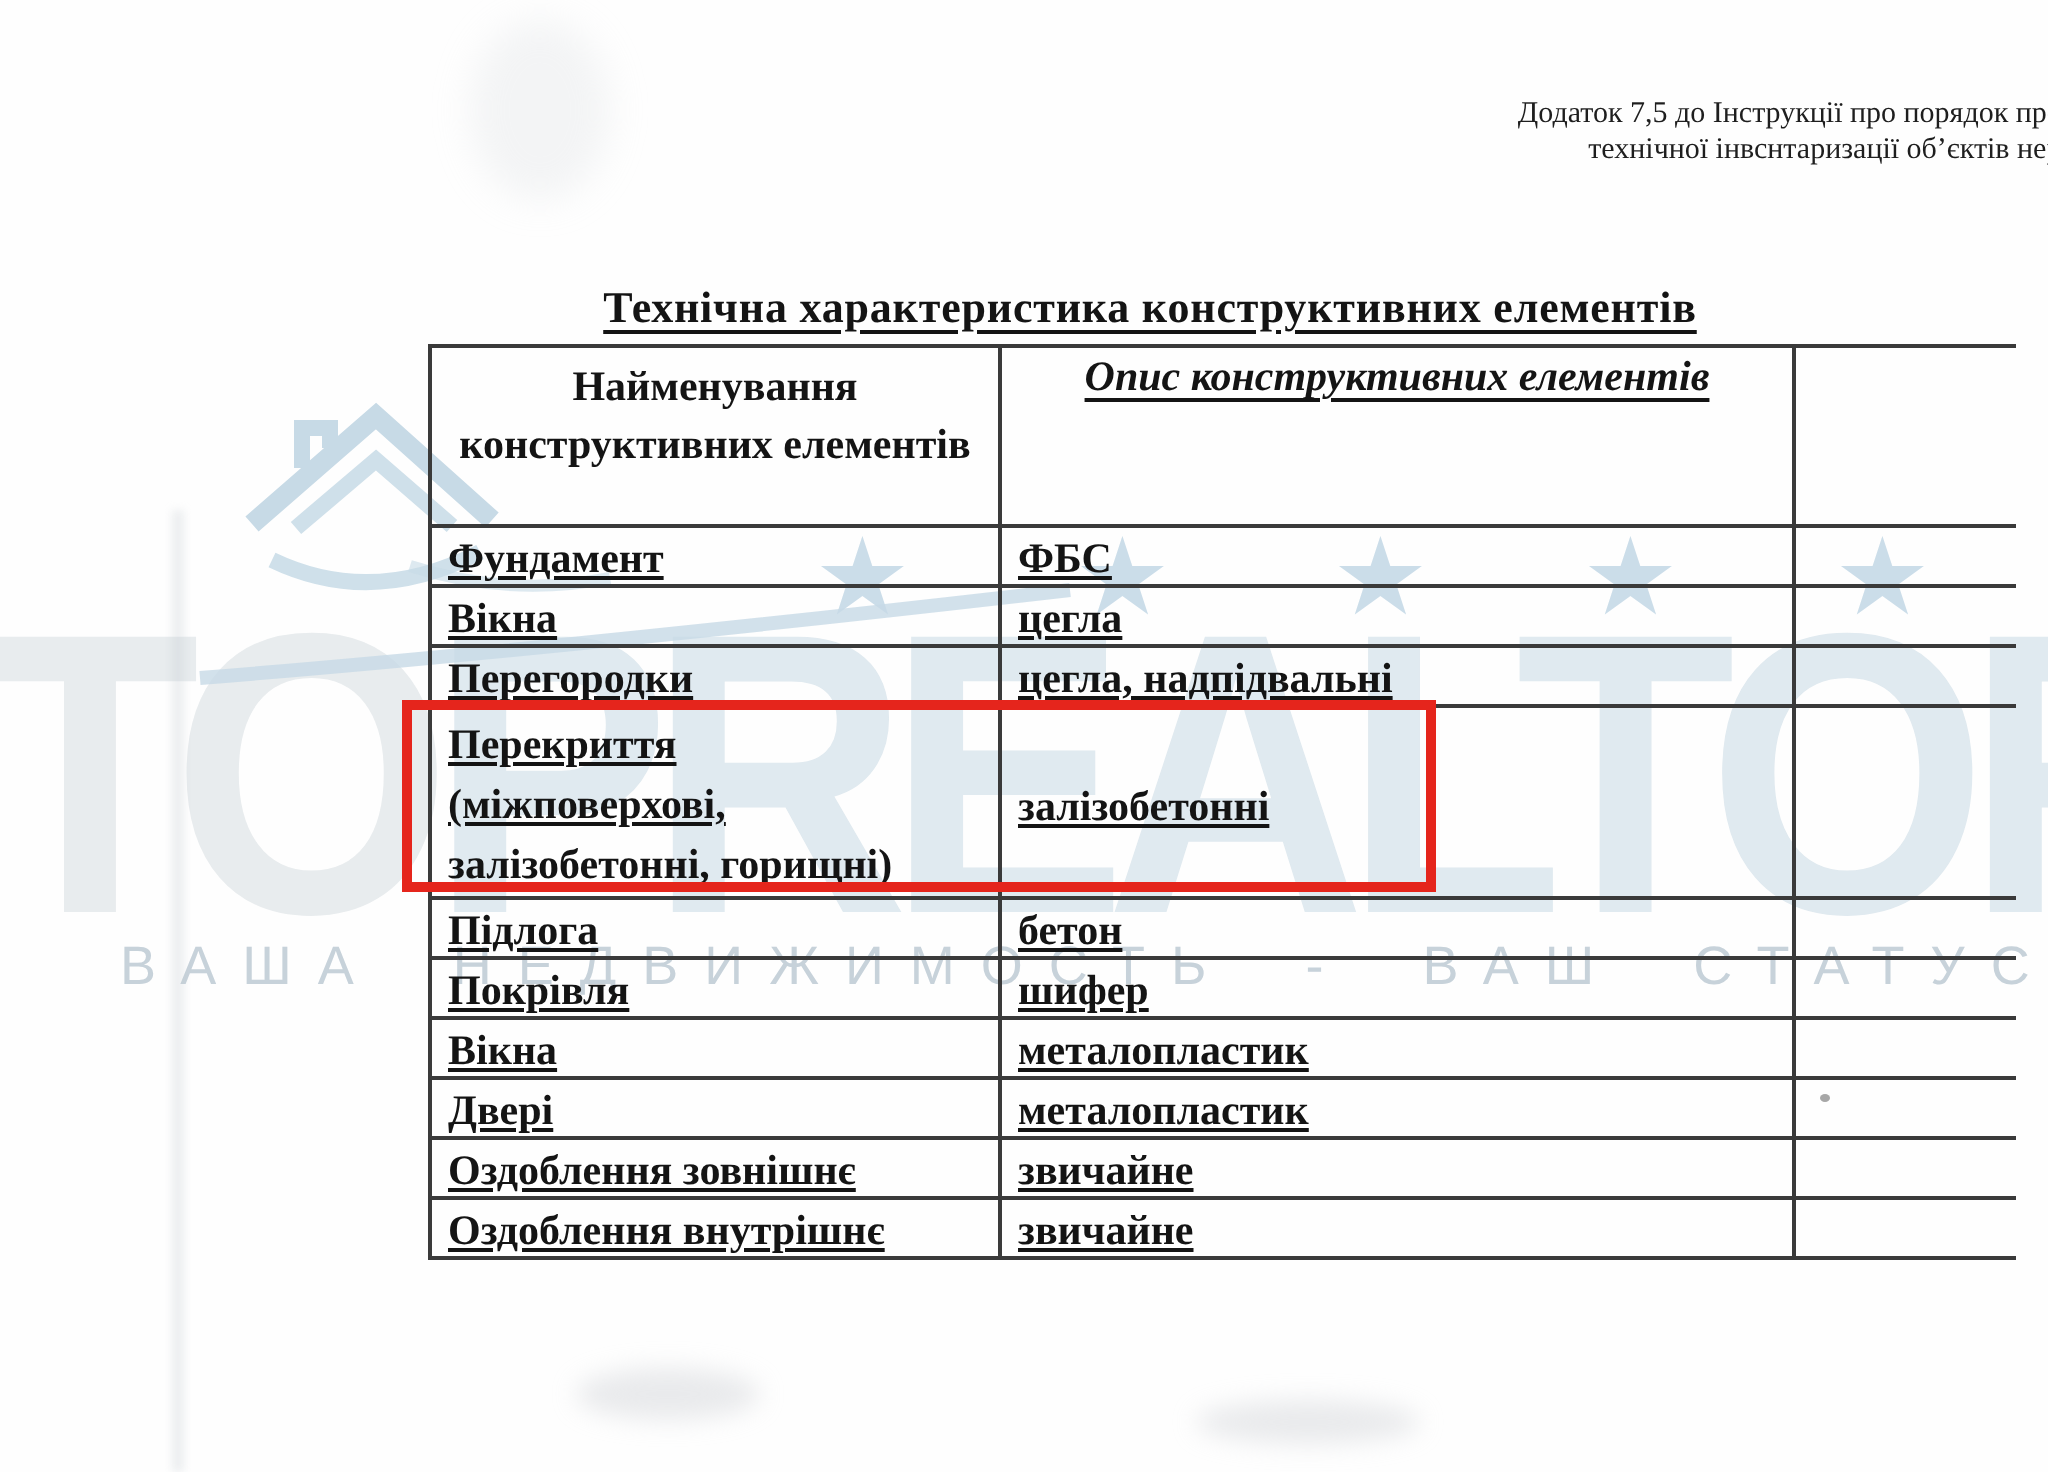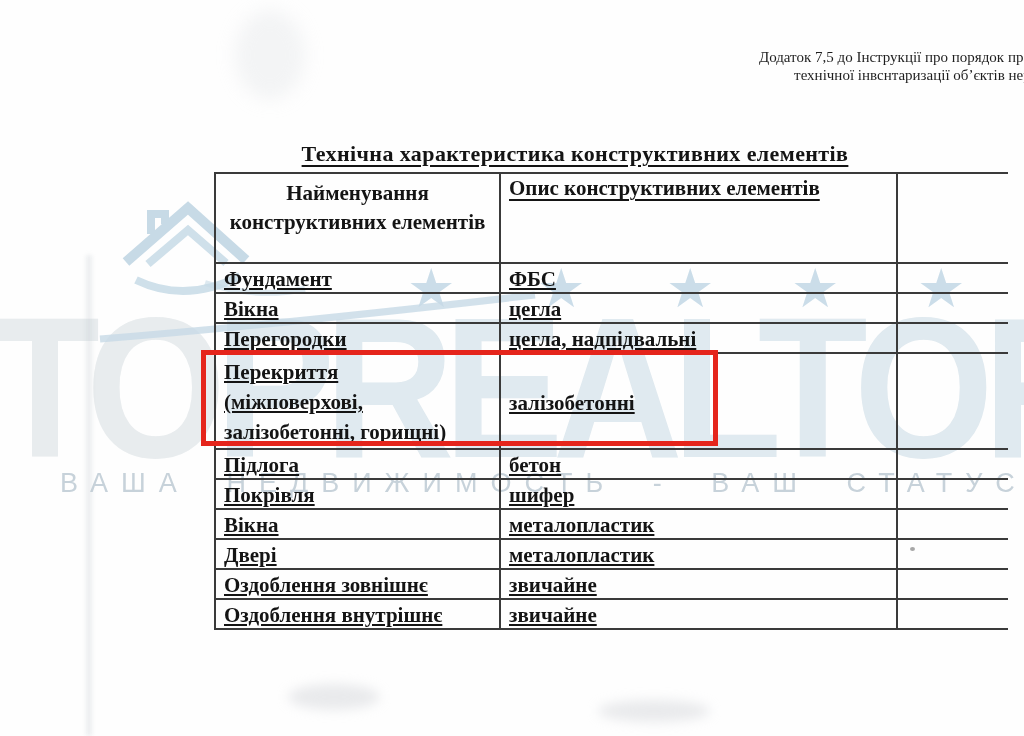--- a/index.html
+++ b/index.html
@@ -123,24 +123,25 @@
     padding: 2px 8px 0 8px;
     overflow: hidden;
   }
   .char-table td:last-child, .char-table th:last-child { border-right: none; }
   .char-table th.c1 {
     line-height: 29px;
     padding-top: 5px;
     height: 90px;
   }
   .char-table th.c2 {
-    text-align: left;
+    text-align: center;
     text-decoration: underline;
     text-underline-offset: 4px;
     text-decoration-thickness: 2px;
+    font-style: italic;
   }
   .char-table td { height: 30px; line-height: 26px; text-decoration: underline; }
   .char-table tr.tall td { height: 96px; line-height: 30px; padding-top: 3px; }
   .char-table tr.tall td.desc { vertical-align: middle; line-height: 26px; }
   .char-table td.name { white-space: pre-line; }
 
   .highlight-box {
     position: absolute;
     left: 201px; top: 350px;
     width: 517px; height: 96px;

